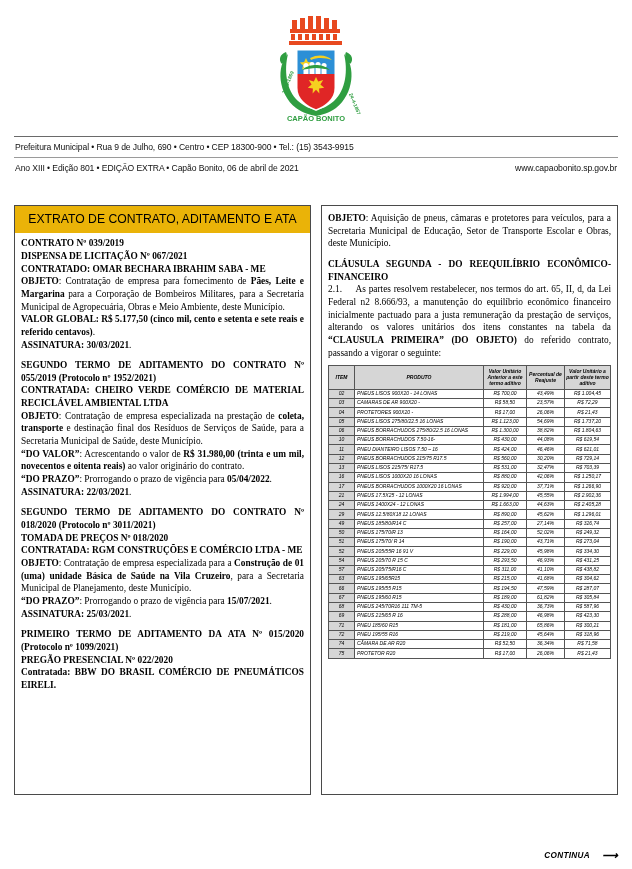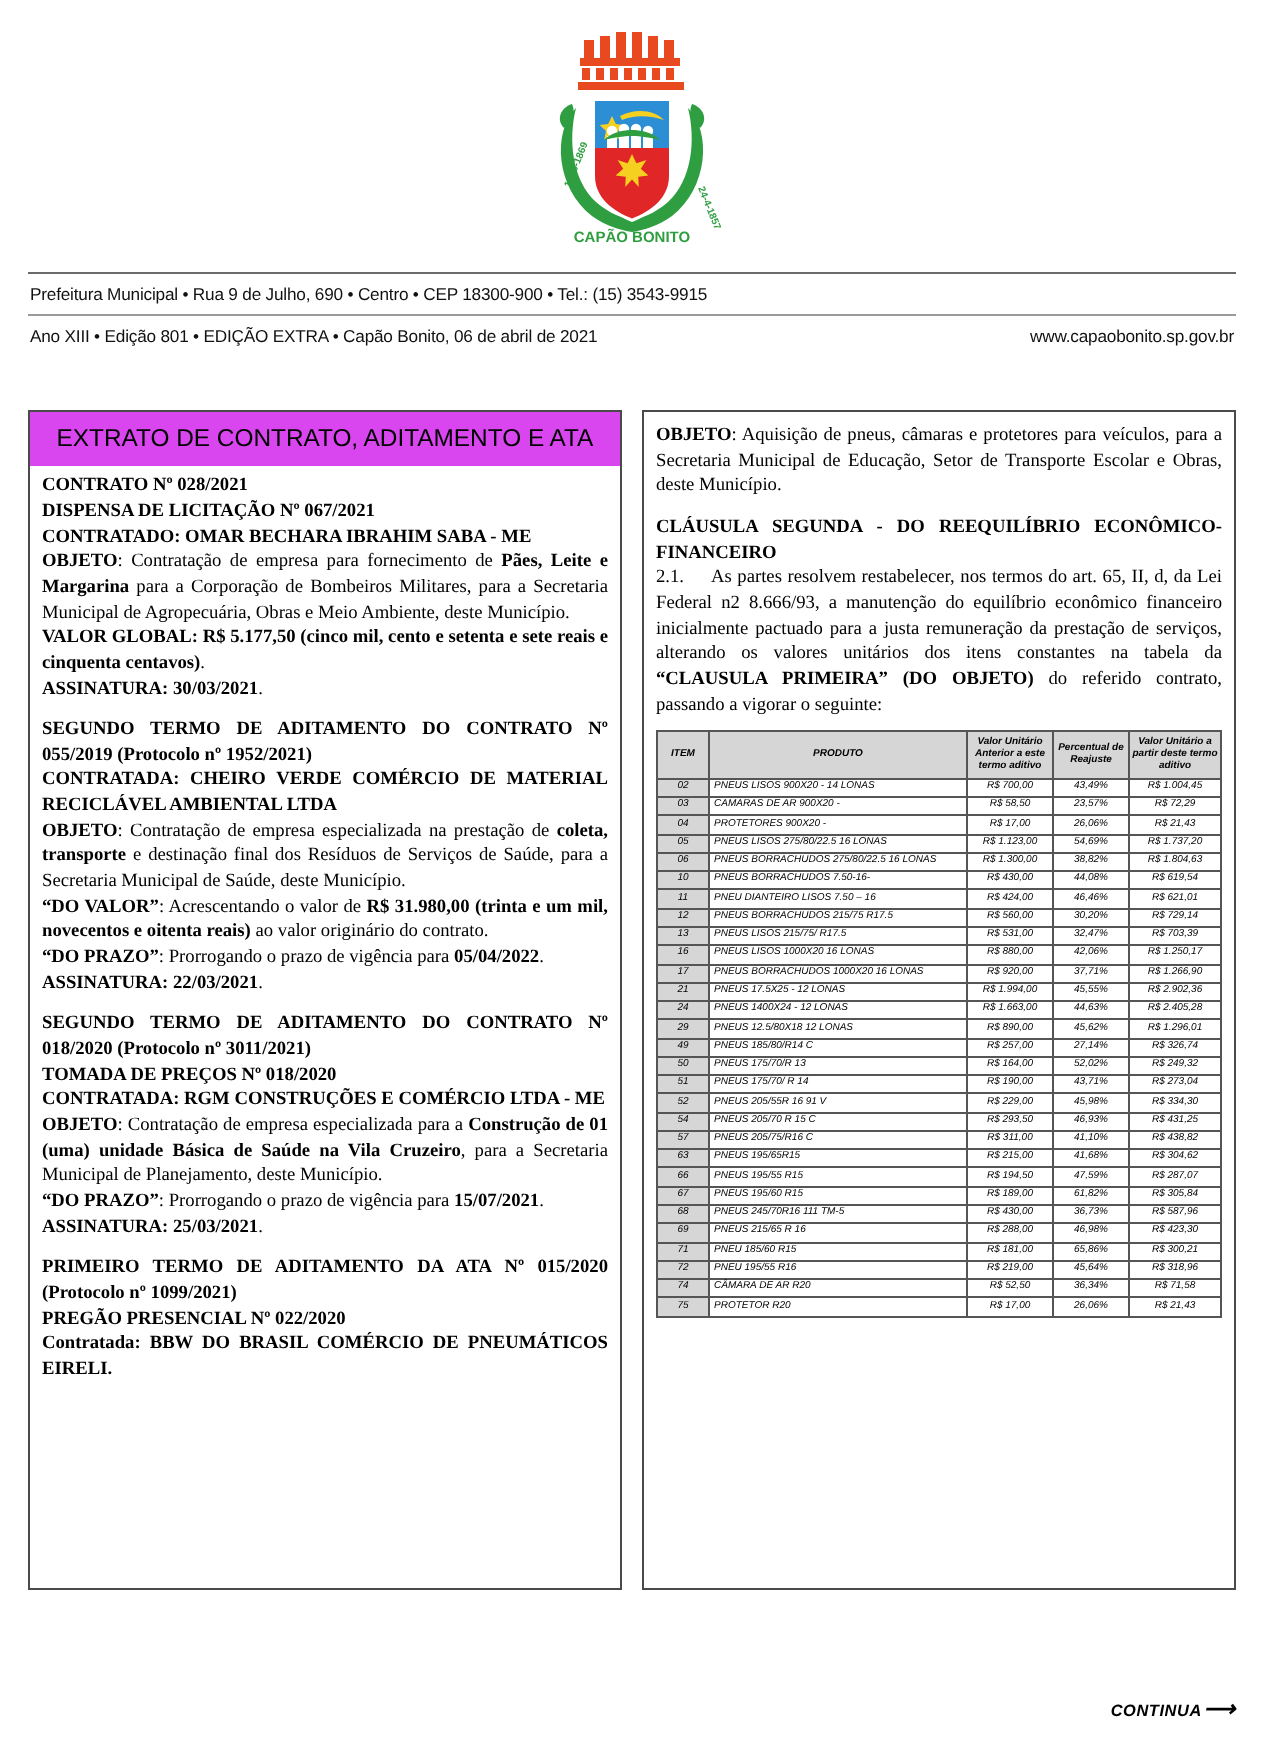--- a/index.html
+++ b/index.html
@@ -80,21 +80,21 @@
   .cols { display: flex; gap: 10px; height: 590px; }
   .col {
     width: 297px;
     border: 1px solid #4a4a4a;
     padding: 0;
     position: relative;
   }
   .col-inner { padding: 0 6px 4px 6px; }
 
   .section-head {
-    background: #d946ef;
+    background: #eab308;
     text-align: center;
     font-family: "Liberation Sans", sans-serif;
     font-size: 12.2px;
     line-height: 1.25;
     padding: 6px 4px 6px 4px;
     margin: 0 0 4px 0;
     color: #000;
   }
 
   p.blk {
@@ -143,21 +143,21 @@
   
   .footer {
     position: absolute;
     right: 14px;
     bottom: 8px;
     font-family: "Liberation Sans", sans-serif;
     font-style: italic;
     font-weight: bold;
     font-size: 8.2px;
     letter-spacing: 0.3px;
-    display: flex; align-items: center; gap: 1px;
+    display: flex; align-items: center; gap: 12px;
   }
   .arrow { font-size: 11px; line-height: 1; }
 </style>
 </head>
 <body>
 
 <div class="page">
 
   <div class="masthead">
 
@@ -221,25 +221,25 @@
       <span>Ano XIII • Edição 801 • EDIÇÃO EXTRA • Capão Bonito, 06 de abril de 2021</span>
       <span>www.capaobonito.sp.gov.br</span>
     </div>
   </div>
 
   <div class="cols">
 
     <div class="col">
       <div class="section-head">EXTRATO DE CONTRATO, ADITAMENTO E ATA</div>
       <div class="col-inner" id="left-body">
-          <p class="blk"><b>CONTRATO Nº 028/2021</b></p>
+          <p class="blk"><b>CONTRATO Nº 039/2019</b></p>
           <p class="blk"><b>DISPENSA DE LICITAÇÃO Nº 067/2021</b></p>
           <p class="blk"><b>CONTRATADO: OMAR BECHARA IBRAHIM SABA - ME</b></p>
           <p class="blk"><b>OBJETO</b>: Contratação de empresa para fornecimento de <b>Pães, Leite e Margarina</b> para a Corporação de Bombeiros Militares, para a Secretaria Municipal de Agropecuária, Obras e Meio Ambiente, deste Município.</p>
-          <p class="blk"><b>VALOR GLOBAL: R$ 5.177,50 (cinco mil, cento e setenta e sete reais e cinquenta centavos)</b>.</p>
+          <p class="blk"><b>VALOR GLOBAL: R$ 5.177,50 (cinco mil, cento e setenta e sete reais e referido centavos)</b>.</p>
           <p class="blk"><b>ASSINATURA: 30/03/2021</b>.</p>
           <div class="gap"></div>
           <p class="blk"><b>SEGUNDO TERMO DE ADITAMENTO DO CONTRATO Nº 055/2019 (Protocolo nº 1952/2021)</b></p>
           <p class="blk"><b>CONTRATADA: CHEIRO VERDE COMÉRCIO DE MATERIAL RECICLÁVEL AMBIENTAL LTDA</b></p>
           <p class="blk"><b>OBJETO</b>: Contratação de empresa especializada na prestação de <b>coleta, transporte</b> e destinação final dos Resíduos de Serviços de Saúde, para a Secretaria Municipal de Saúde, deste Município.</p>
           <p class="blk"><b>“DO VALOR”</b>: Acrescentando o valor de <b>R$ 31.980,00 (trinta e um mil, novecentos e oitenta reais)</b> ao valor originário do contrato.</p>
           <p class="blk"><b>“DO PRAZO”</b>: Prorrogando o prazo de vigência para <b>05/04/2022</b>.</p>
           <p class="blk"><b>ASSINATURA: 22/03/2021</b>.</p>
           <div class="gap"></div>
           <p class="blk"><b>SEGUNDO TERMO DE ADITAMENTO DO CONTRATO Nº 018/2020 (Protocolo nº 3011/2021)</b></p>

